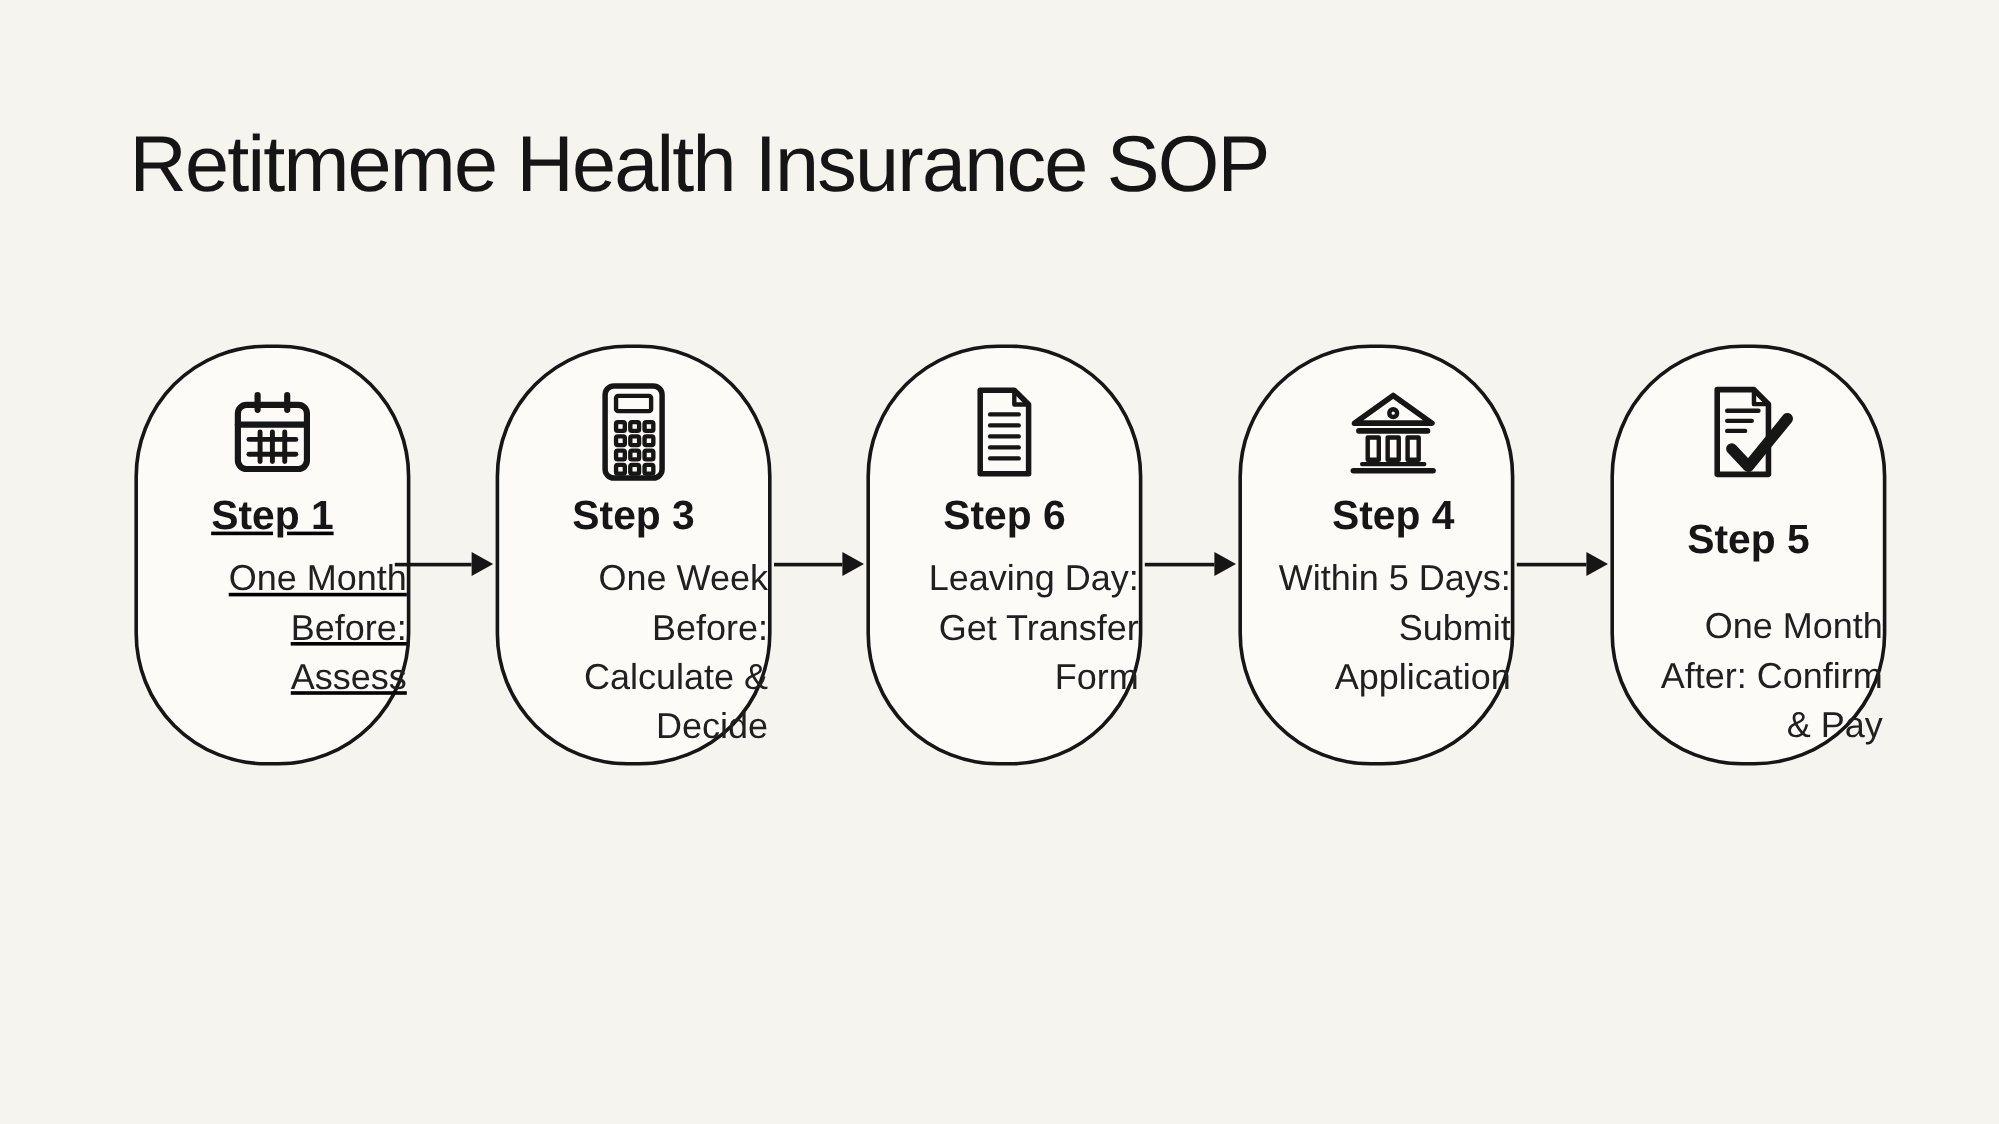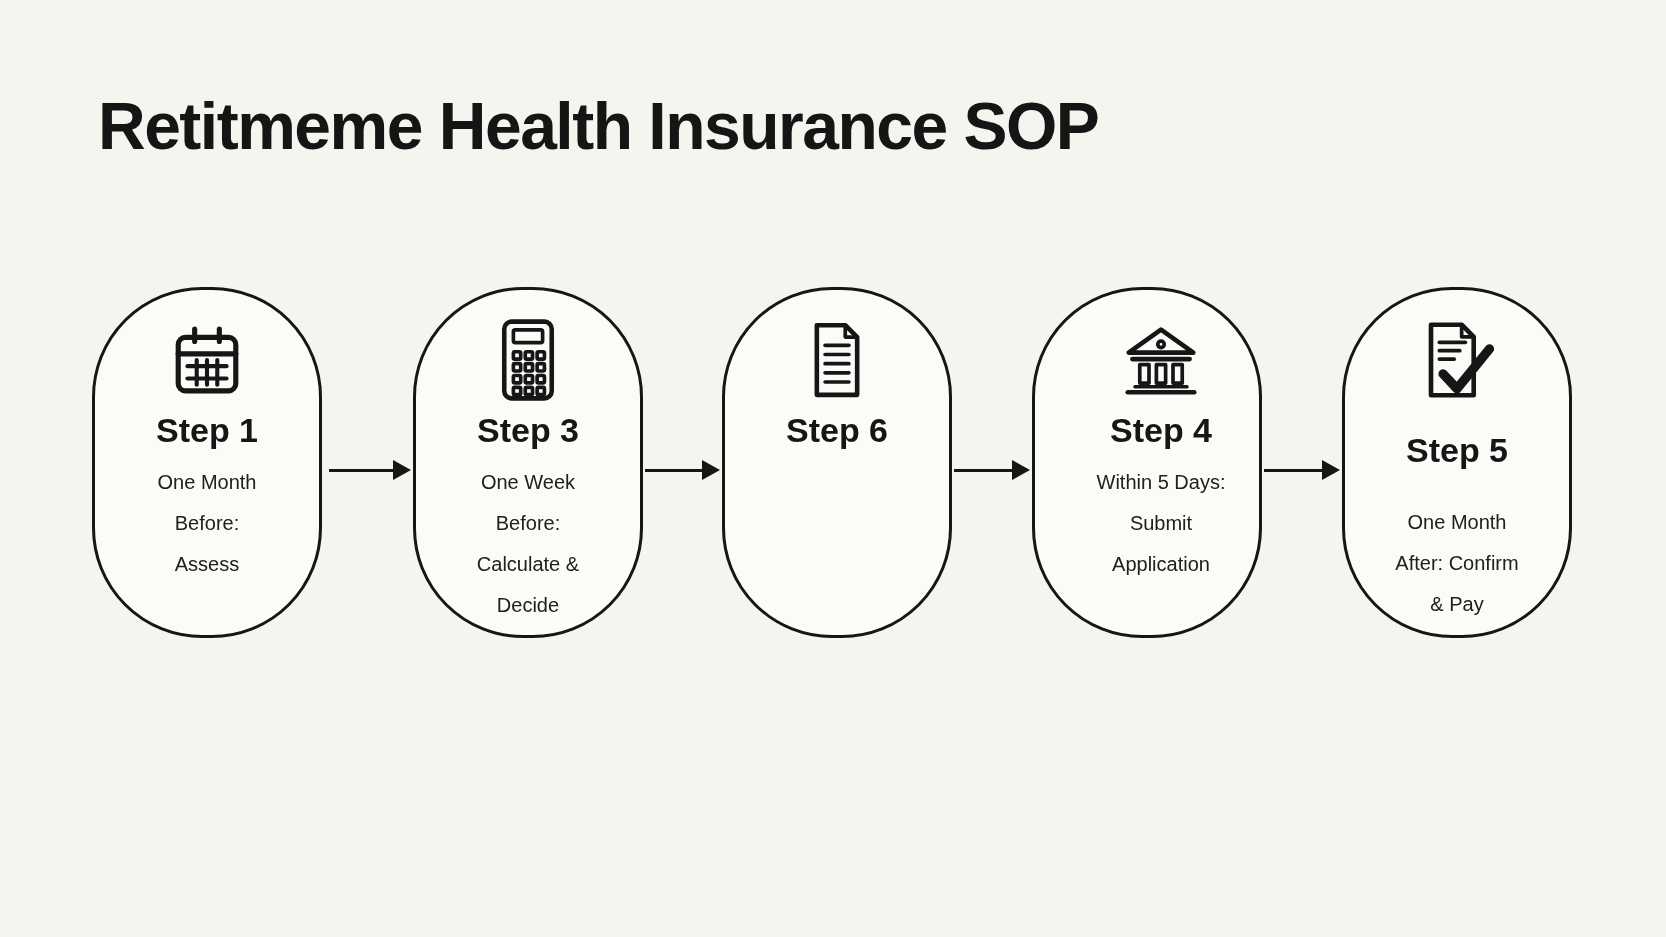--- a/index.html
+++ b/index.html
@@ -12,41 +12,41 @@
     position: relative;
     width: 1666px;
     height: 937px;
     background: #f5f4ef;
     overflow: hidden;
   }
   .page-title {
     position: absolute;
     left: 96px;
     top: 86px;
-    margin: 2px;
+    margin: 12px;
     font-size: 66px;
-    font-weight: 700;
+    font-weight: 400;
     letter-spacing: -1.5px;
     color: #151515;
     white-space: nowrap;
   }
   .step-card {
     position: absolute;
     top: 287px;
     width: 230px;
     height: 351px;
     box-sizing: border-box;
     background: #fcfbf8;
     border: 3px solid #161616;
     border-radius: 110px;
     display: flex;
     flex-direction: column;
     align-items: center;
   }
-  .card-1 { left: 92px; }
+  .card-1 { left: 112px; text-decoration: underline; }
   .card-2 { left: 413px; }
   .card-3 { left: 722px; }
   .card-4 { left: 1032px; padding-left: 28px; }
   .card-5 { left: 1342px; gap: 20px; }
 
   .icon-wrap {
     margin-top: 28px;
     height: 84px;
     display: flex;
     align-items: center;
@@ -62,24 +62,24 @@
   .step-label {
     margin-top: 10px;
     font-size: 34px;
     font-weight: 700;
     color: #161616;
     line-height: 1.1;
   }
   .step-desc {
     margin-top: 13px;
     width: 100%;
-    font-size: 20px;
+    font-size: 30px;
     line-height: 41px;
     color: #202020;
-    text-align: center;
+    text-align: right;
     white-space: pre-line;
   }
   .flow-arrow {
     position: absolute;
     top: 459px;
     height: 22px;
     display: flex;
     align-items: center;
   }
   .arrow-1 { left: 329px; width: 82px; }
@@ -158,20 +158,23 @@
         <path class="icon-stroke" d="M14 6 h31 l13 13 v63 h-44 z" stroke-width="5"></path>
         <path class="icon-stroke" d="M45 6 v13 h13" stroke-width="4"></path>
         <line class="icon-stroke" x1="23" y1="28" x2="49" y2="28" stroke-width="4"></line>
         <line class="icon-stroke" x1="23" y1="38" x2="49" y2="38" stroke-width="4"></line>
         <line class="icon-stroke" x1="23" y1="48" x2="49" y2="48" stroke-width="4"></line>
         <line class="icon-stroke" x1="23" y1="58" x2="49" y2="58" stroke-width="4"></line>
         <line class="icon-stroke" x1="23" y1="68" x2="49" y2="68" stroke-width="4"></line>
       </svg>
     </div>
     <div class="step-label">Step 6</div>
+    <div class="step-desc">Leaving Day:
+Get Transfer
+Form</div>
   </div>
 
   <div class="step-card card-4">
     <div class="icon-wrap">
       <svg width="82" height="72" viewBox="0 0 88 78">
         <path class="icon-stroke" d="M44 6 L79 31 H9 Z" stroke-width="5"></path>
         <circle class="icon-stroke" cx="44" cy="22" r="3.5" stroke-width="4"></circle>
         <line class="icon-stroke" x1="13" y1="38" x2="75" y2="38" stroke-width="5"></line>
         <rect class="icon-stroke" x="21" y="44" width="10" height="20" stroke-width="4"></rect>
         <rect class="icon-stroke" x="39" y="44" width="10" height="20" stroke-width="4"></rect>

